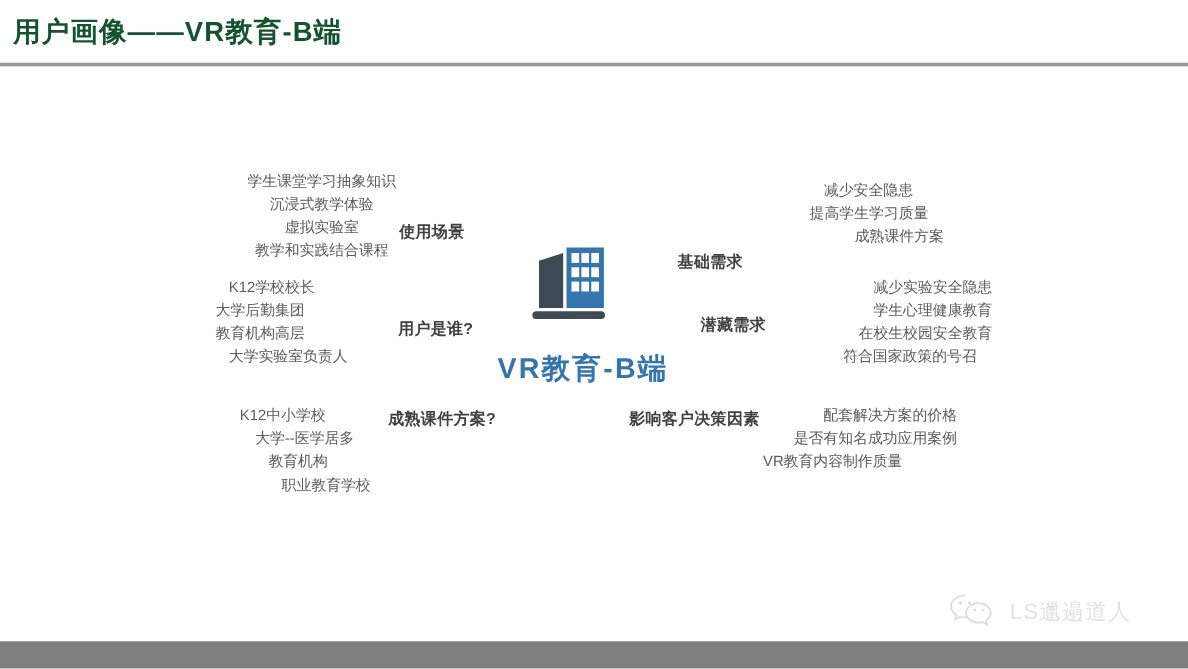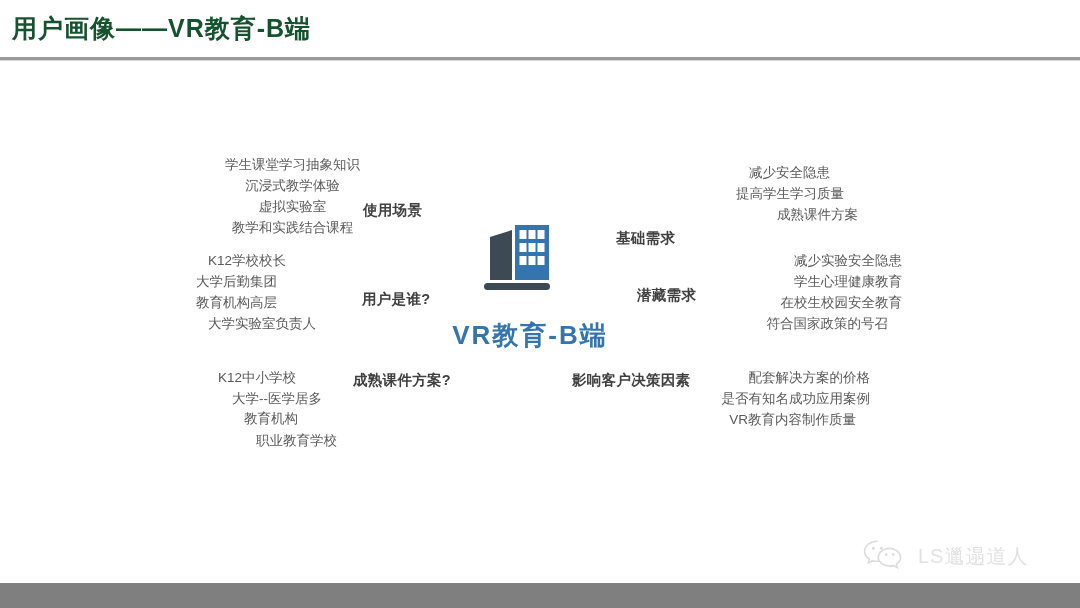--- a/index.html
+++ b/index.html
@@ -162,21 +162,21 @@
     <div style="padding-left:12px;">K12学校校长</div>
     <div>大学后勤集团</div>
     <div>教育机构高层</div>
     <div style="padding-left:12px;">大学实验室负责人</div>
   </div>
 
   <div class="heading" style="left:353px; top:371px;">成熟课件方案?</div>
   <div class="items left-col" style="left:218px; top:367px; width:205px;">
     <div>K12中小学校</div>
     <div style="padding-left:14px;">大学--医学居多</div>
-    <div style="padding-left:26px;font-family:Liberation Mono, monospace;">教育机构</div>
+    <div style="padding-left:26px;">教育机构</div>
     <div style="padding-left:38px;">职业教育学校</div>
   </div>
 
   <div class="heading" style="left:616px; top:201px;margin-top:28px;">基础需求</div>
   <div class="items right-col" style="left:650px; top:162px; width:208px;">
     <div style="padding-right:28px;">减少安全隐患</div>
     <div style="padding-right:14px;">提高学生学习质量</div>
     <div>成熟课件方案</div>
   </div>
 
@@ -185,21 +185,21 @@
     <div>减少实验安全隐患</div>
     <div>学生心理健康教育</div>
     <div>在校生校园安全教育</div>
     <div style="padding-right:14px;">符合国家政策的号召</div>
   </div>
 
   <div class="heading" style="left:572px; top:371px;">影响客户决策因素</div>
   <div class="items right-col" style="left:658px; top:367px; width:212px;">
     <div>配套解决方案的价格</div>
     <div>是否有知名成功应用案例</div>
-    <div style="padding-right:14px;">VR教育内容制作质量</div>
+    <div style="padding-right:14px;text-align:center;">VR教育内容制作质量</div>
   </div>
 
   <div class="watermark">
     <span>
       <svg viewBox="0 0 40 32" width="40" height="32" xmlns="http://www.w3.org/2000/svg">
         <g fill="none" stroke="#8e8e8e" stroke-width="1.6">
           <path d="M15.5 3.2 C8.2 3.2 2.6 7.9 2.6 13.3 c0 3.1 1.9 5.9 4.9 7.7 l-1.2 4.0 4.3 -2.3 c1.5 0.4 3.1 0.6 4.9 0.6 0.5 0 1.0 0 1.5 -0.1"></path>
           <path d="M27.4 10.4 c6.2 0 11.2 4.1 11.2 8.9 0 2.8 -1.7 5.2 -4.3 6.8 l1.0 3.5 -3.7 -2.0 c-1.3 0.3 -2.7 0.5 -4.2 0.5 -6.2 0 -11.2 -4.1 -11.2 -8.8 0 -4.8 5.0 -8.9 11.2 -8.9 z"></path>
         </g>
         <g fill="#8e8e8e">

